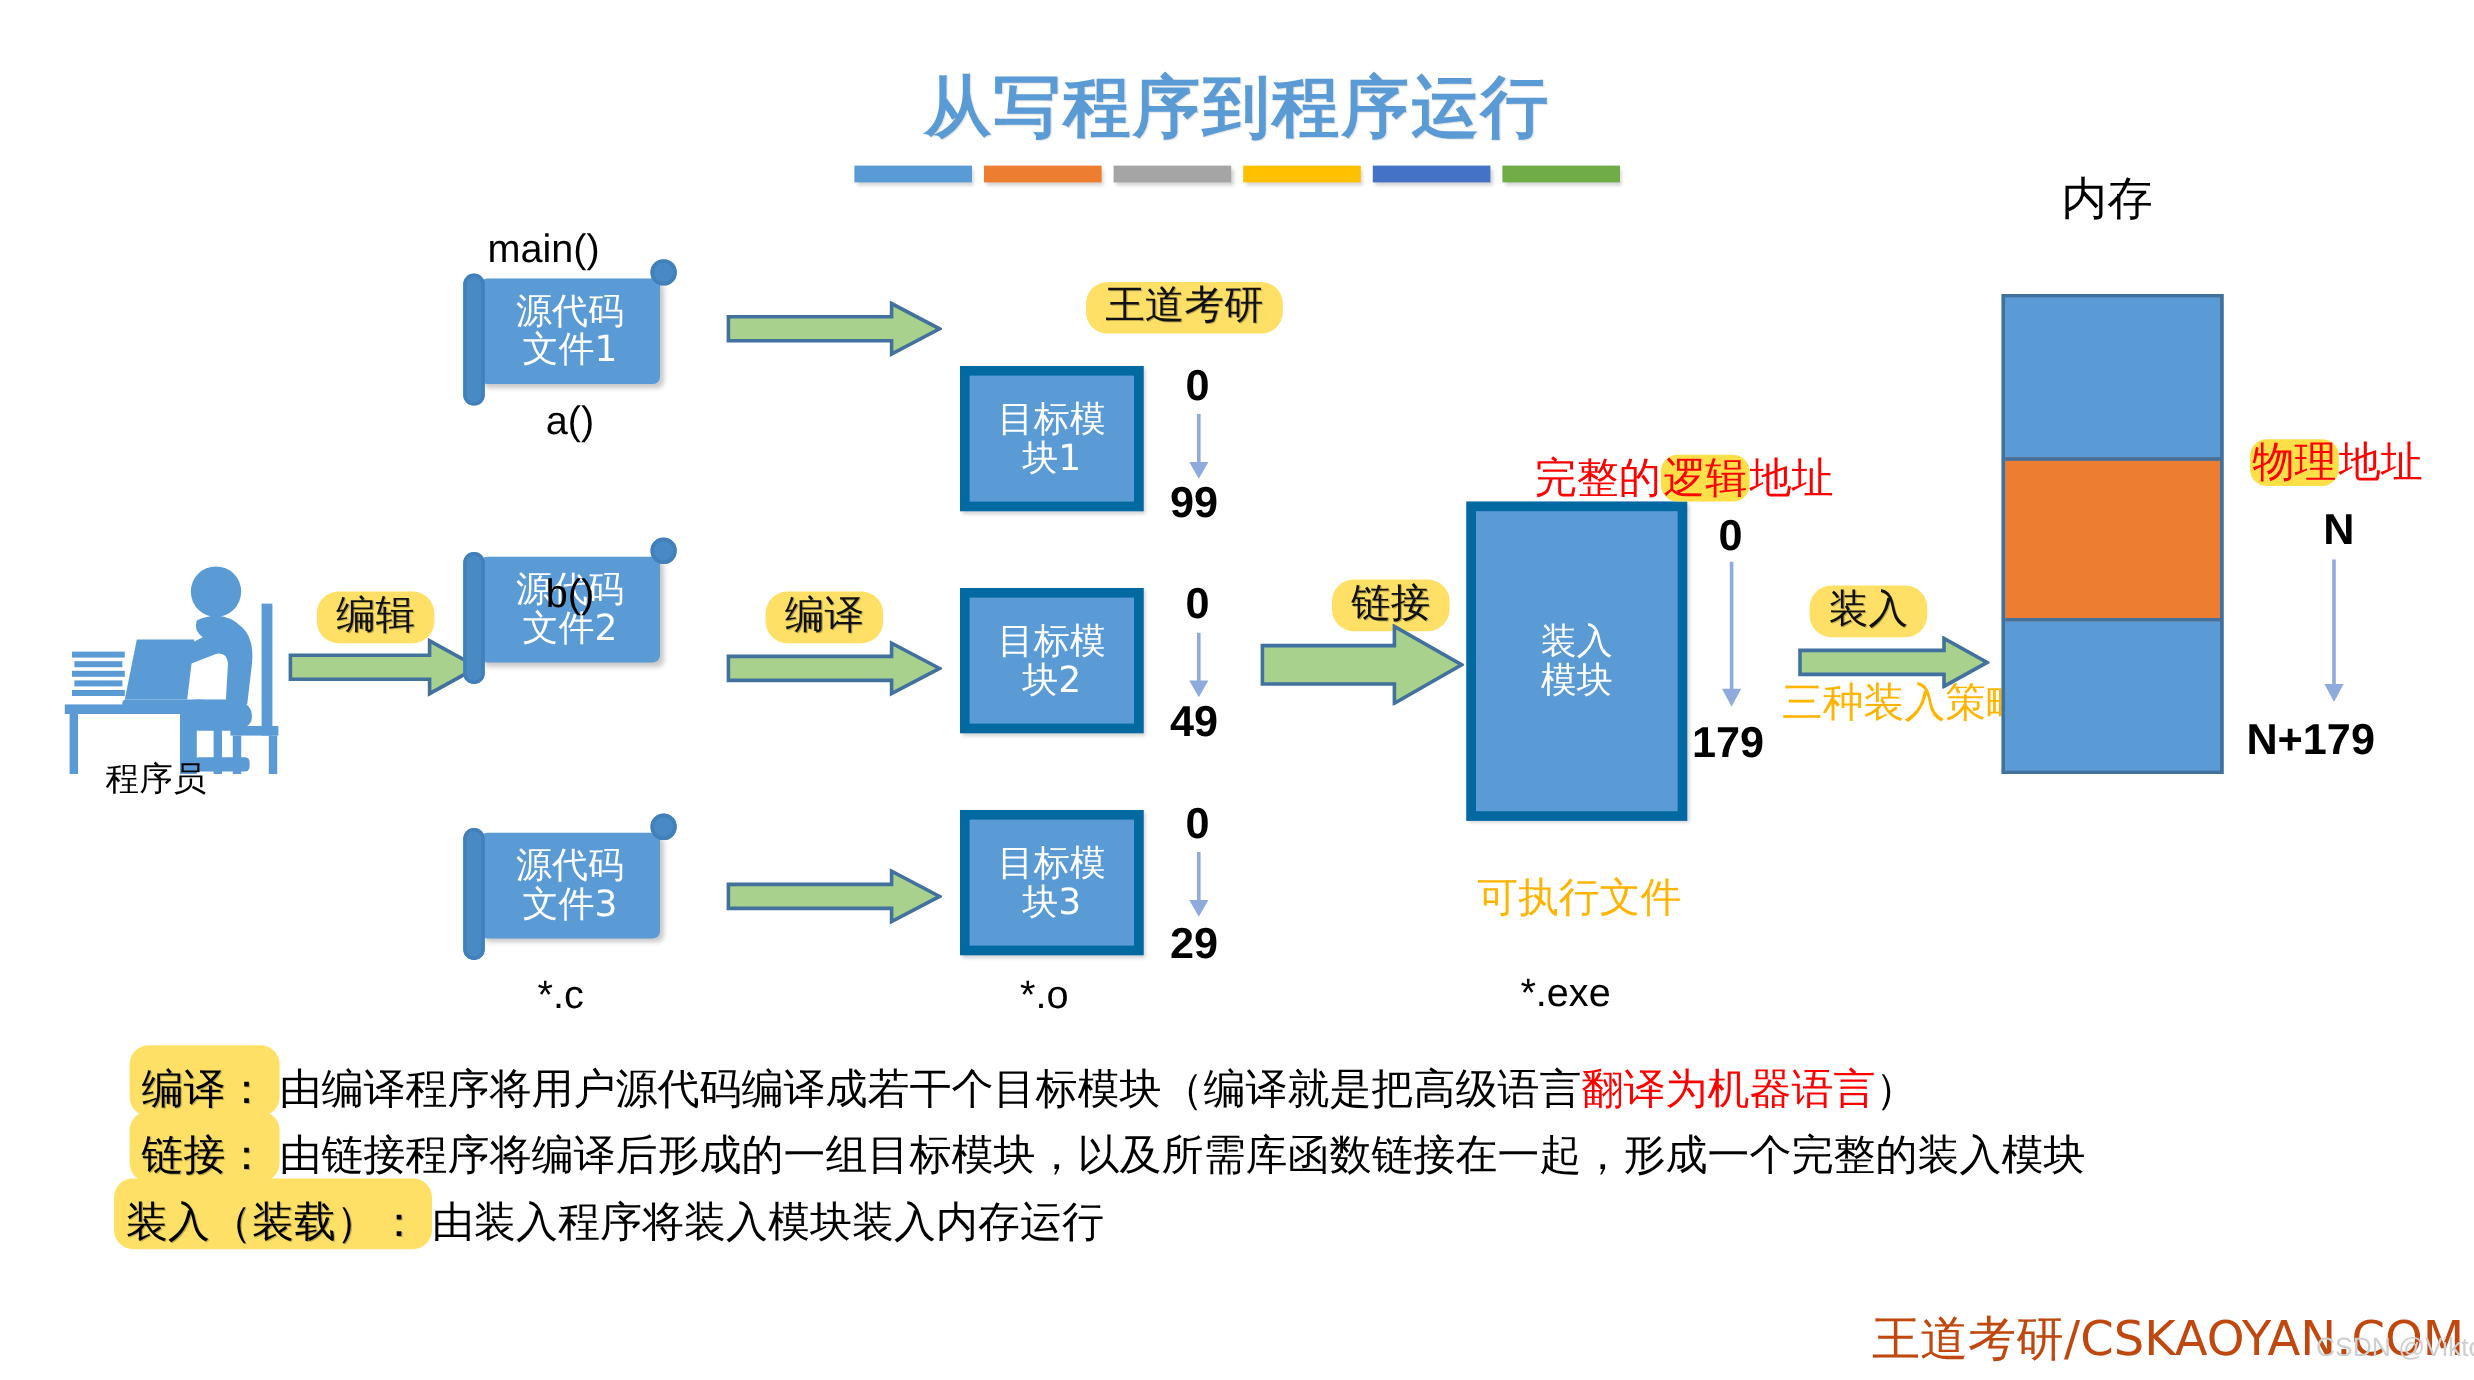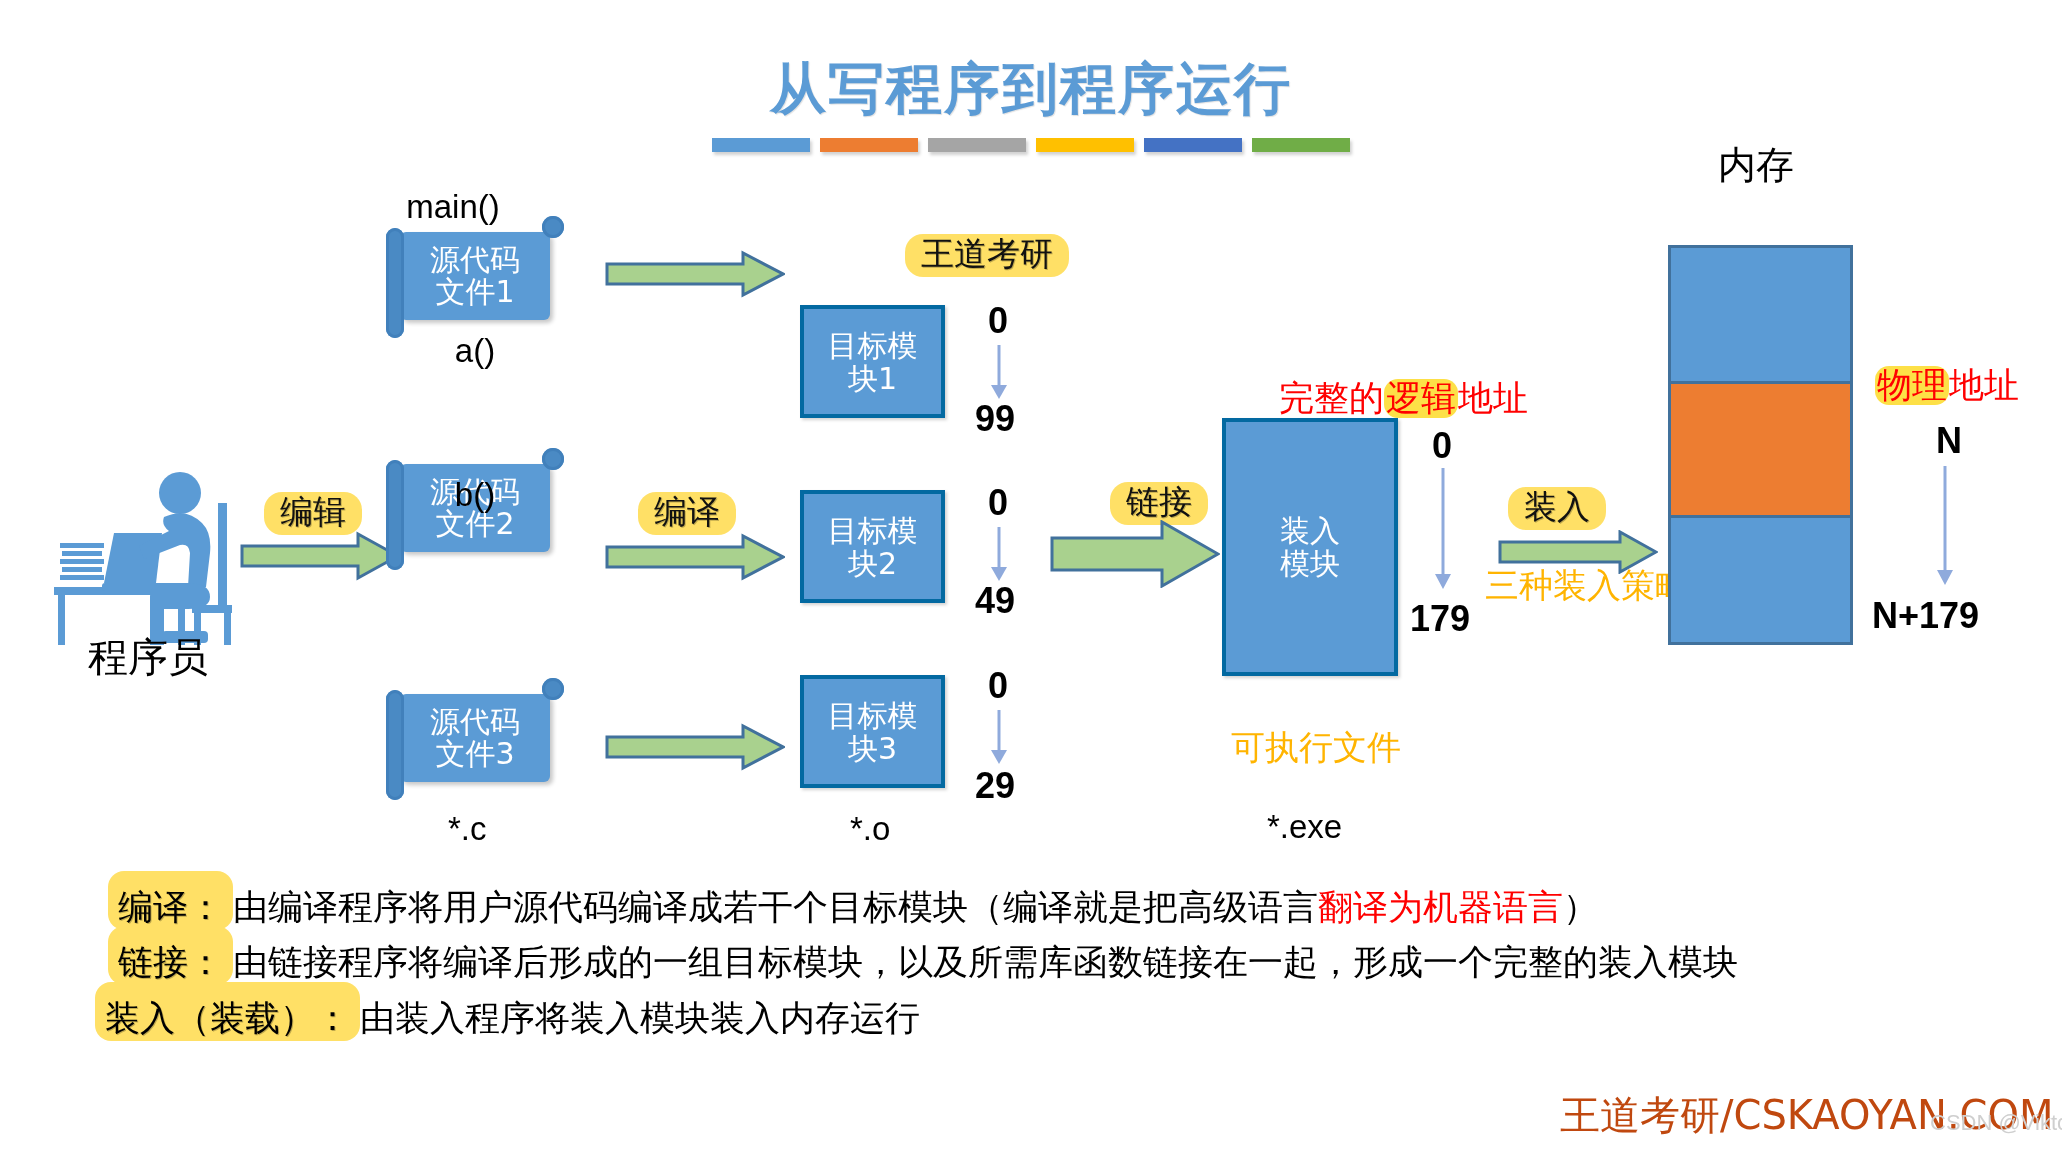--- a/index.html
+++ b/index.html
@@ -44,21 +44,21 @@
   }
   .scroll:before,.scroll:after{
     content:"";position:absolute;width:18px;height:110px;border-radius:9px;
     background:#4a8ac4;box-shadow:inset 0 0 0 3px #4180bb;
   }
   .scroll:before{left:-14px;top:-4px;}
   .scroll:after{right:-14px;top:-16px;height:22px;width:22px;border-radius:11px;}
 
   
   .modbox{
-    background:#5b9bd5;border:4px solid #0369a1;color:#fff;
+    background:#5b9bd5;border:8px solid #0369a1;color:#fff;
     font-size:30px;line-height:1.1;text-align:center;
     display:flex;align-items:center;justify-content:center;
     font-family:"DejaVu Sans","Liberation Sans",sans-serif;
     box-shadow:2px 2px 3px rgba(0,0,0,.18);
   }
 
   
   .garrow{position:absolute;}
   .fnlabel{
     font-size:33px;color:#000;text-align:center;
@@ -145,21 +145,21 @@
       <path d="M136 128 q22 0 22 14 q0 12 -22 12 l-24 0 l0 36 l-14 0 l0 -48 q0 -14 16 -14 Z"></path>
       <rect x="110" y="176" width="46" height="12" rx="4"></rect>
 
       <rect x="166" y="48" width="9" height="110"></rect>
       <rect x="140" y="150" width="40" height="8"></rect>
       <rect x="142" y="158" width="7" height="32"></rect>
         <rect x="172" y="158" width="7" height="32"></rect>
     </g>
   </svg>
 </div>
-<div class="abs plainblack" style="left:88px;top:630px;font-size:40px;">程序员</div>
+<div class="abs plainblack" style="left:88px;top:630px;font-size:28px;">程序员</div>
 
 <div class="abs" style="left:264px;top:490px;">
   <span class="pill">编辑</span>
 </div>
 <div class="abs garrow" style="left:240px;top:530px;">
   <svg width="160" height="52" viewBox="0 0 160 52">
     <polygon points="2,16 118,16 118,4 158,26 118,48 118,36 2,36" fill="#a9d18e" stroke="#41719c" stroke-width="3"></polygon>
   </svg>
 </div>
 

